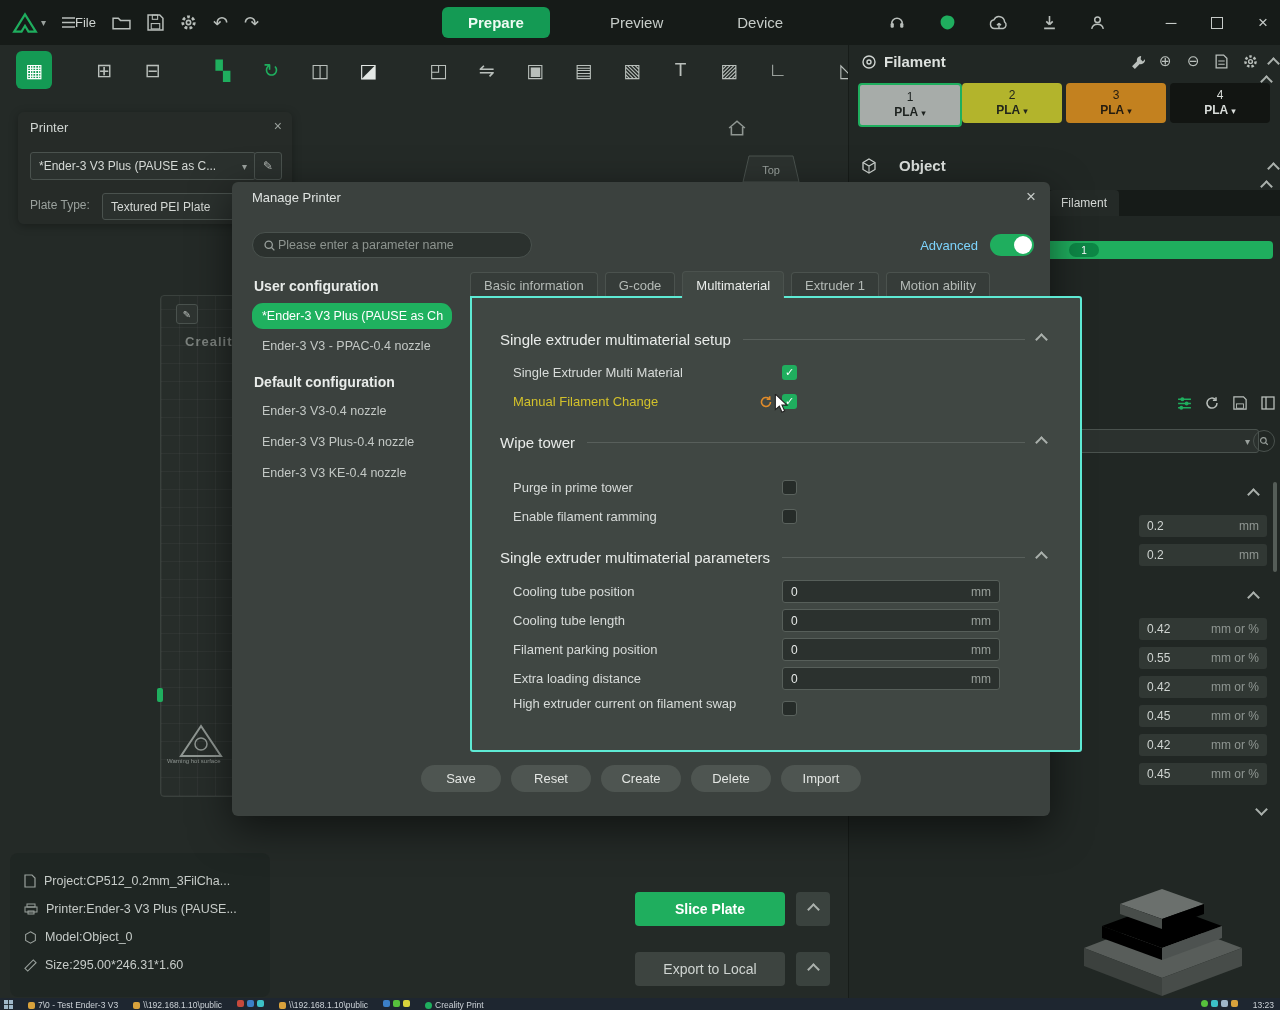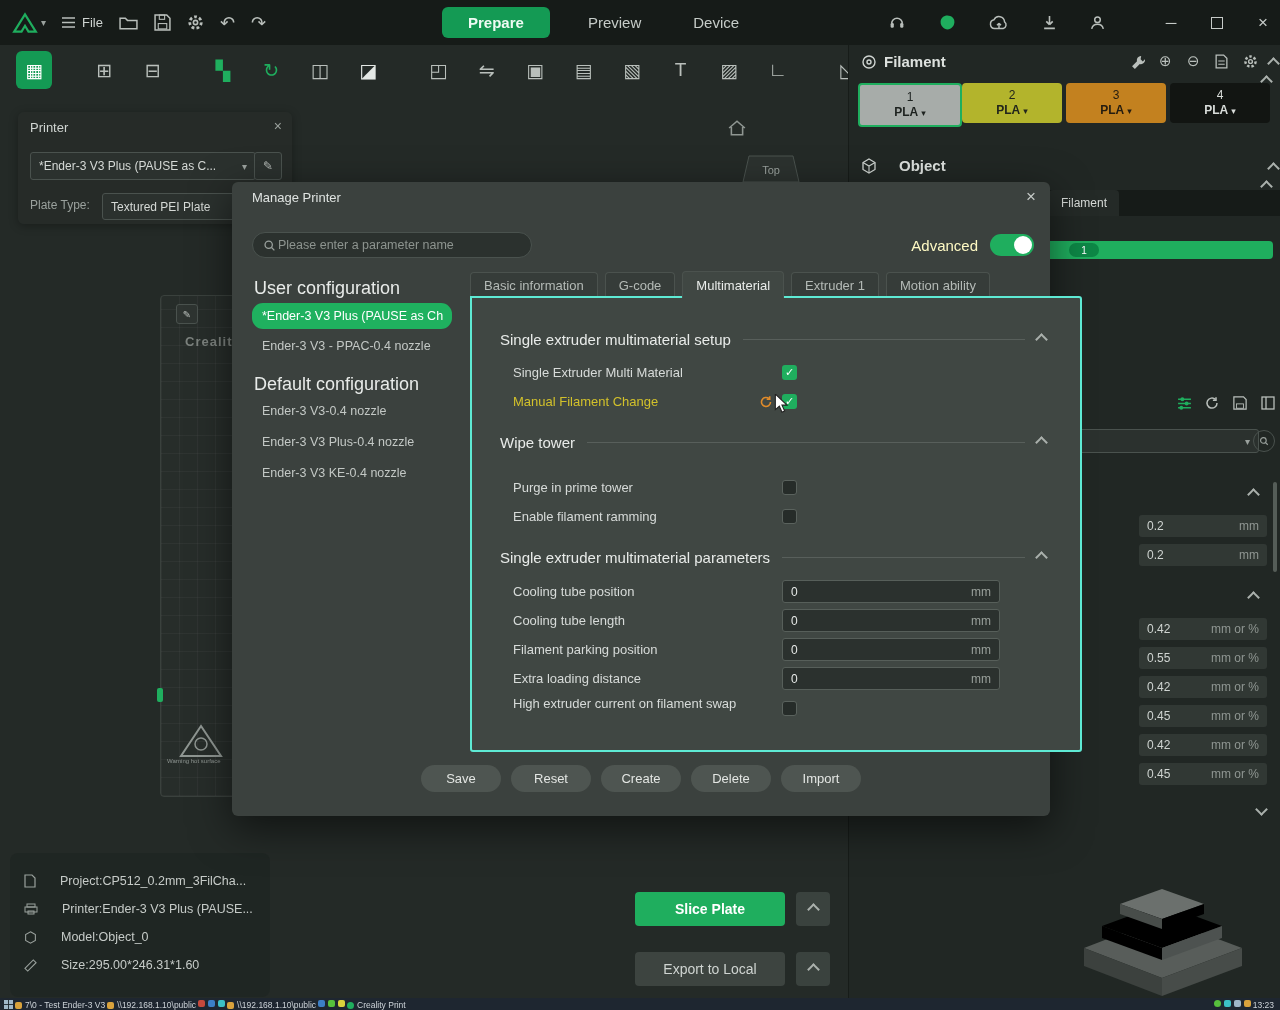--- a/index.html
+++ b/index.html
@@ -38,21 +38,21 @@
   .phead{font-size:15px;font-weight:bold;color:#dde1de}
   .valbox{position:absolute;left:290px;width:128px;height:22px;background:#31383
 
 4;background:#313834;border-radius:3px;display:flex;align-items:center;justify-content:space-between;padding:0 8px;font-size:12px;color:#cfd4d1;box-sizing:border-box}
   .valbox .u{color:#8f9692}
   
   #dialog{left:232px;top:182px;width:818px;height:634px;background:#3b413e;border-radius:6px;box-shadow:0 12px 40px rgba(0,0,0,.55);z-index:10}
   #dlg-search{left:20px;top:50px;width:280px;height:26px;background:#2b312e;border:1px solid #4a524e;border-radius:13px;display:flex;align-items:center;padding:0 10px;gap:0;box-sizing:border-box}
   #dlg-search input{flex:1;background:transparent;border:none;outline:none;color:#d5d9d6;font-size:12.5px;font-family:inherit}
   #dlg-search input::placeholder{color:#8d948f}
-  .navh{font-size:18px;font-weight:normal;color:#e8ebe9}
+  .navh{font-size:14px;font-weight:bold;color:#e8ebe9}
   .navi{width:200px;height:26px;border-radius:11px;font-size:12.5px;color:#c3c8c5;display:flex;align-items:center;padding:0 10px;white-space:nowrap;overflow:hidden;cursor:pointer;box-sizing:border-box}
   .navi.sel{background:#1fb15f;color:#fff}
   .dtab{height:25px;padding:0 13px;font-size:13px;color:#b4bab6;background:#363c39;border:1px solid #4b524e;border-bottom:none;border-radius:4px 4px 0 0;display:inline-flex;align-items:center;cursor:pointer}
   .dtab.active{background:#404743;color:#e9ecea;height:26px;position:relative;z-index:2}
   #dlg-box{left:238px;top:114px;width:612px;height:456px;background:#404743;border:2px solid #5eead4;border-radius:0 3px 3px 3px;box-sizing:border-box;padding:22px 34px 0 28px;overflow:hidden}
   .sech{display:flex;align-items:center;gap:12px;height:22px}
   .sech .t{font-size:15px;color:#e8ebe9;white-space:nowrap}
   .sech .ln{flex:1;height:1px;background:#585f5b}
   .drow{display:flex;align-items:center;height:29px;padding-left:13px;font-size:13px;color:#d7dbd9}
   .drow .lbl{width:269px;flex:none}
@@ -60,42 +60,42 @@
   .cb{width:15px;height:15px;border-radius:3px;background:#262c29;border:1px solid #5a625d;box-sizing:border-box;cursor:pointer}
   .cb.on{background:#1fae5e;border:none;color:#fff;font-size:11px;display:flex;align-items:center;justify-content:center}
   .pin{width:218px;height:23px;background:#2b312e;border:1px solid #575f5a;border-radius:3px;display:flex;align-items:center;box-sizing:border-box}
   .pin input{width:150px;background:transparent;border:none;outline:none;color:#e6e9e7;font-size:12px;padding-left:8px;font-family:inherit}
   .pin .u{margin-left:auto;padding-right:8px;font-size:12px;color:#99a09b}
   .dbtn{width:80px;height:27px;border-radius:14px;background:#4e5551;color:#e3e6e3;font-size:13px;display:inline-flex;align-items:center;justify-content:center;cursor:pointer}
   .switch{width:44px;height:22px;border-radius:11px;background:#1fae5e;position:relative;cursor:pointer}
   .switch .knob{position:absolute;right:2px;top:2px;width:18px;height:18px;border-radius:50%;background:#fff}
   
   #status{left:10px;top:853px;width:260px;height:144px;background:rgba(32,38,35,.92);border-radius:8px;padding:14px 0 0 14px;box-sizing:border-box}
-  .srow{display:flex;align-items:center;gap:24px;height:28px;font-size:12.5px;color:#c6cbc8;white-space:nowrap}
+  .srow{display:flex;align-items:center;gap:8px;height:28px;font-size:12.5px;color:#c6cbc8;white-space:nowrap}
   .abtn{position:absolute;width:150px;height:34px;border-radius:4px;font-size:14px;display:flex;align-items:center;justify-content:center;cursor:pointer}
   .cbtn{position:absolute;width:34px;height:34px;border-radius:4px;background:#3a423e;display:flex;align-items:center;justify-content:center;cursor:pointer}
   
-  #taskbar{left:0;top:998px;width:1280px;height:12px;background:#1e2630;display:flex;align-items:flex-start;gap:2px;padding:2px 6px 0 4px;box-sizing:border-box;font-size:8.5px;color:#cdd3d8;z-index:20;overflow:hidden}
+  #taskbar{left:0;top:998px;width:1280px;height:12px;background:#1e2630;display:flex;align-items:flex-start;gap:15px;padding:2px 6px 0 4px;box-sizing:border-box;font-size:8.5px;color:#cdd3d8;z-index:20;overflow:hidden}
   .tkit{display:flex;align-items:center;gap:3px;white-space:nowrap}
   .dot{width:7px;height:7px;border-radius:2px;display:inline-block}
 </style>
 </head>
 <body>
 
 <div id="app">
 
   <div id="topbar" class="ab">
     <div class="ab fx" style="left:12px;top:0;height:45px;gap:16px">
       <span class="ib">
         <svg width="26" height="22" viewBox="0 0 24 20">
             <path d="M12 2L22 18H15.2L12 12.6 8.8 18H2Z" fill="none" stroke="#1fae5e" stroke-width="2"></path>
           </svg>
         <span style="color:#9aa19d;font-size:10px;margin-left:3px">▾</span>
       </span>
-      <span class="fx" style="gap:7px;cursor:pointer">
+      <span class="fx" style="cursor:pointer">
         <svg width="13" height="11" viewBox="0 0 13 11">
             <path d="M0 1h13M0 5.5h13M0 10h13" stroke="#b9bfbb" stroke-width="1.6"></path>
           </svg>
         <span style="font-size:13px;color:#cfd4d1">File</span>
       </span>
       <span class="ib topico">
         <svg width="19" height="15" viewBox="0 0 18 14">
             <path d="M1 3h5l2 2h9v8H1z" fill="none" stroke="#b9bfbb" stroke-width="1.4"></path>
           </svg>
       </span>
@@ -109,21 +109,21 @@
       <span class="ib topico">
         <svg width="17" height="17" viewBox="0 0 16 16">
             <circle cx="8" cy="8" r="5.4" stroke="#b9bfbb" stroke-width="2.6" stroke-dasharray="2.6 2.1" fill="none"></circle>
             <circle cx="8" cy="8" r="2" fill="none" stroke="#b9bfbb" stroke-width="1.5"></circle>
           </svg>
       </span>
       <span class="ib topico" style="font-size:18px">↶</span>
       <span class="ib topico" style="font-size:18px">↷</span>
     </div>
 
-    <div class="ab fx" style="left:442px;top:6px;height:33px;gap:24px">
+    <div class="ab fx" style="left:442px;top:6px;height:33px;gap:46px">
       <span class="maintab active">Prepare</span>
       <span class="maintab">Preview</span>
       <span class="maintab">Device</span>
     </div>
 
     <div class="ab fx" style="left:888px;top:0;height:45px;gap:33px">
       <span class="ib">
         <svg width="18" height="17" viewBox="0 0 16 16">
             <path d="M3 9a5 5 0 0110 0" fill="none" stroke="#b9bfbb" stroke-width="1.5"></path>
             <rect x="2" y="8.5" width="3" height="4.5" rx="1.2" fill="#b9bfbb"></rect>
@@ -427,21 +427,21 @@
 
     <div id="dlg-search" class="ab">
       <svg width="13" height="13" viewBox="0 0 16 16">
           <circle cx="7" cy="7" r="4.5" fill="none" stroke="#9aa19d" stroke-width="1.6"></circle>
           <line x1="10.5" y1="10.5" x2="14" y2="14" stroke="#9aa19d" stroke-width="1.6"></line>
         </svg>
       <input type="text" placeholder="Please enter a parameter name" style="">
     </div>
 
     <div class="ab fx" style="right:16px;top:52px;gap:12px">
-      <span style="font-size:15px;color:#fef9c3">Advanced</span>
+      <span style="font-size:13px;color:#7dd3fc">Advanced</span>
       <span class="switch">
           <span class="knob"></span>
         </span>
     </div>
 
     <span class="ab navh" style="left:22px;top:96px">User configuration</span>
     <div class="ab navi sel" style="left:20px;top:121px">*Ender-3 V3 Plus (PAUSE as Ch</div>
     <div class="ab navi" style="left:20px;top:151px">Ender-3 V3 - PPAC-0.4 nozzle</div>
     <span class="ab navh" style="left:22px;top:192px">Default configuration</span>
     <div class="ab navi" style="left:20px;top:216px">Ender-3 V3-0.4 nozzle</div>

